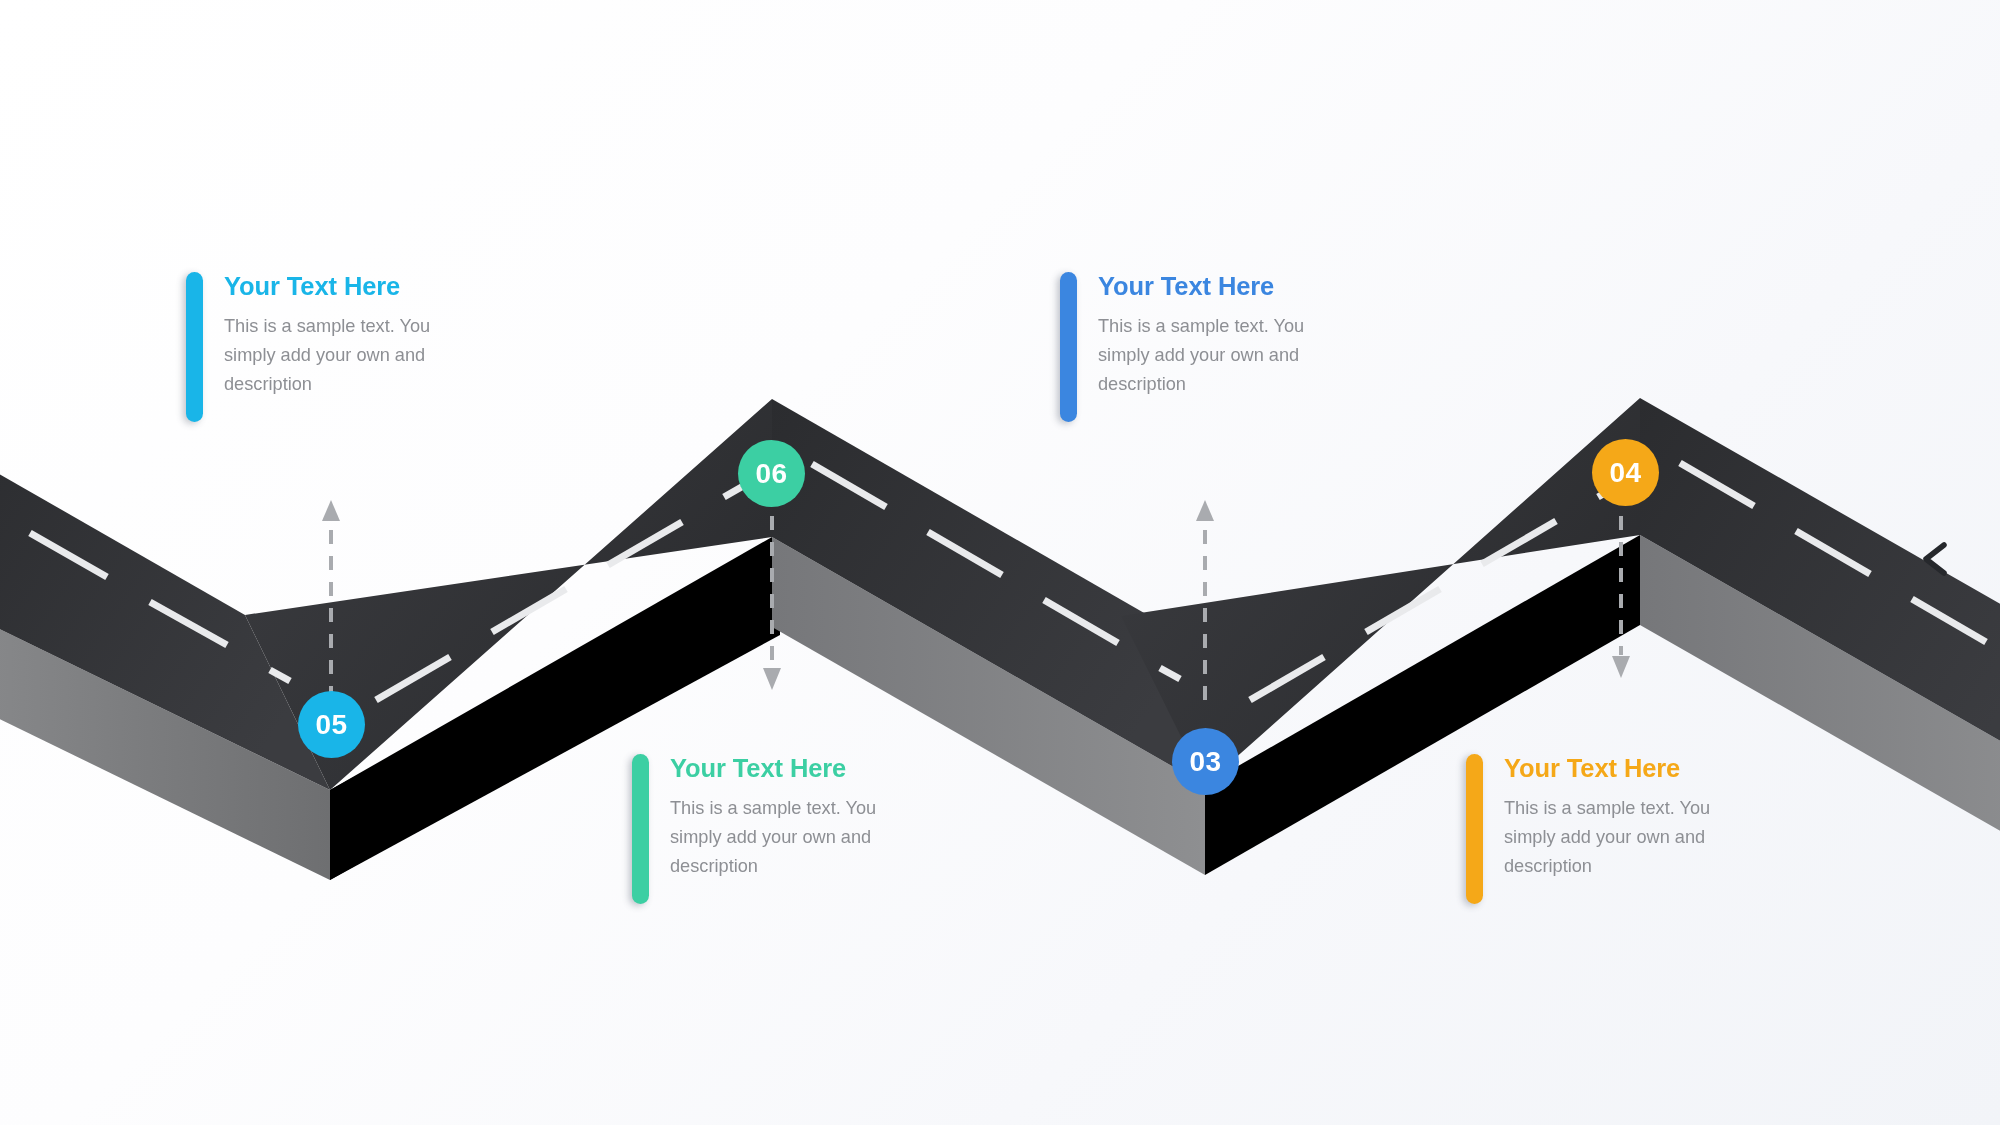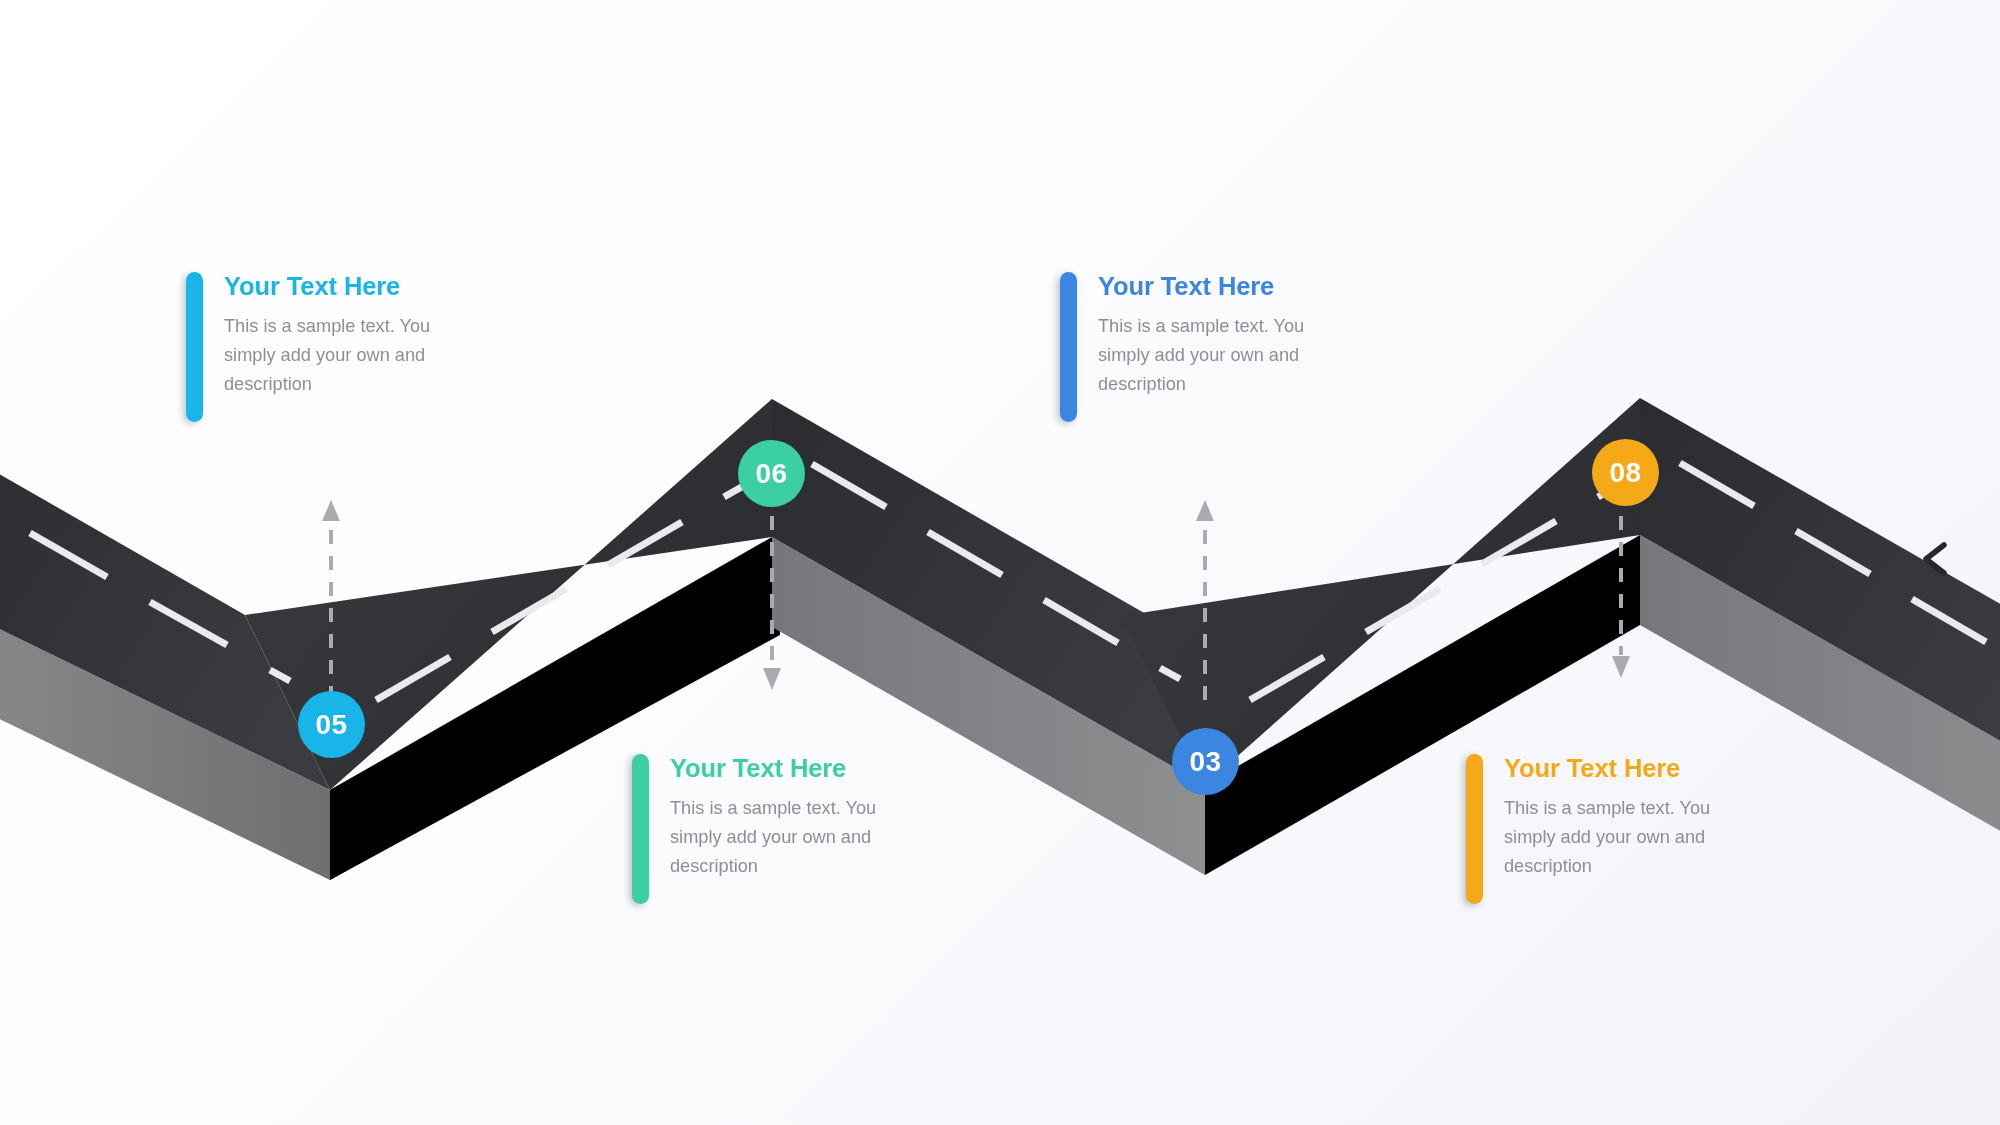--- a/index.html
+++ b/index.html
@@ -208,21 +208,21 @@
   <div class="marker" id="marker-01" style="background: rgb(25, 181, 232);">
     <span>05</span>
   </div>
   <div class="marker" id="marker-02" style="background: rgb(60, 207, 163);">
     <span>06</span>
   </div>
   <div class="marker" id="marker-03" style="background: rgb(59, 134, 224);">
     <span>03</span>
   </div>
   <div class="marker" id="marker-04" style="background: rgb(245, 168, 24);">
-    <span>08</span>
+    <span>04</span>
   </div>
 
   <div class="text-block" id="block-01">
     <div class="accent-bar" style="background: rgb(25, 181, 232);"></div>
     <div class="tb-body">
       <h3 class="tb-title" style="color: rgb(25, 181, 232);">Your Text Here</h3>
       <p class="tb-desc" style="color: rgb(141, 143, 148);">This is a sample text. You simply add your own and description</p>
     </div>
   </div>
 

